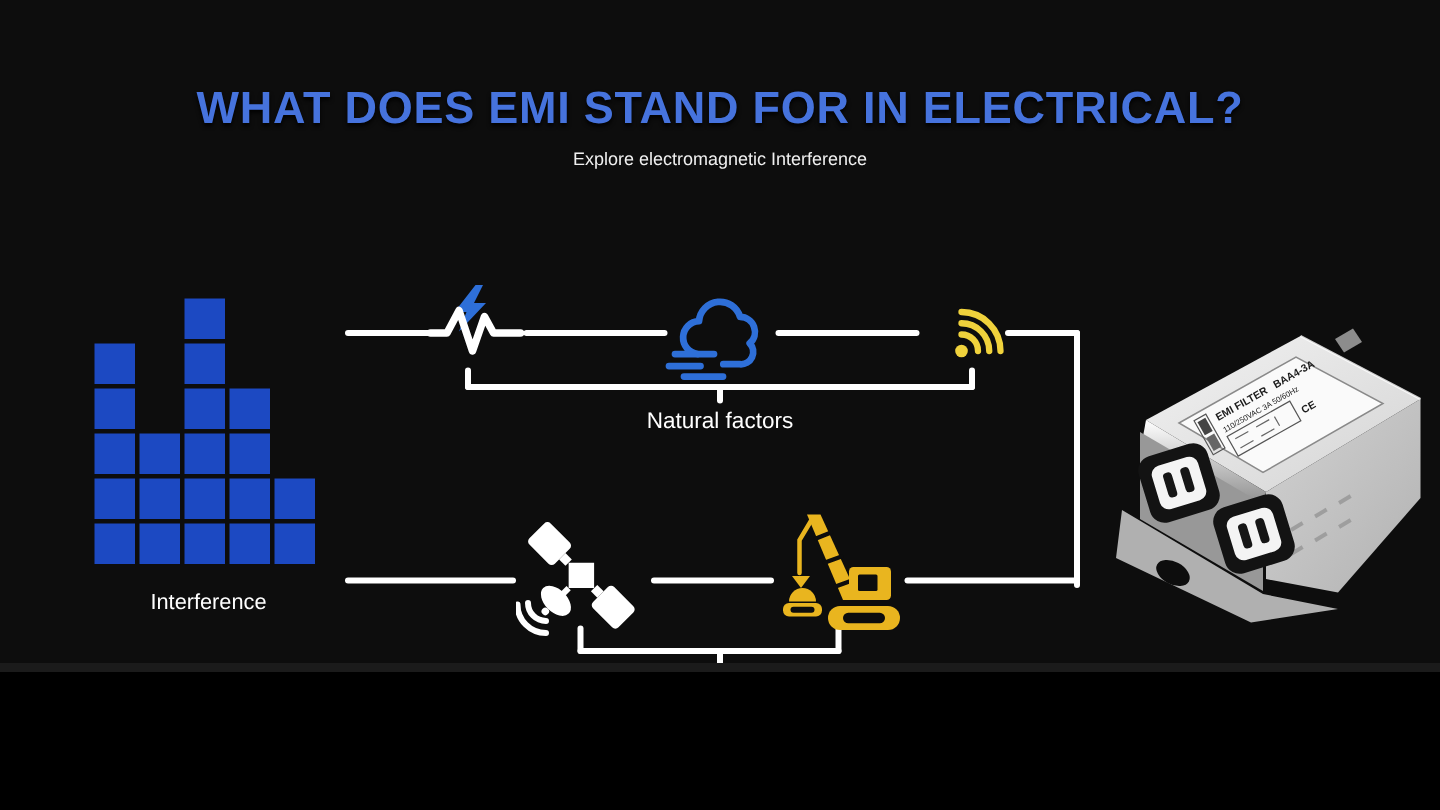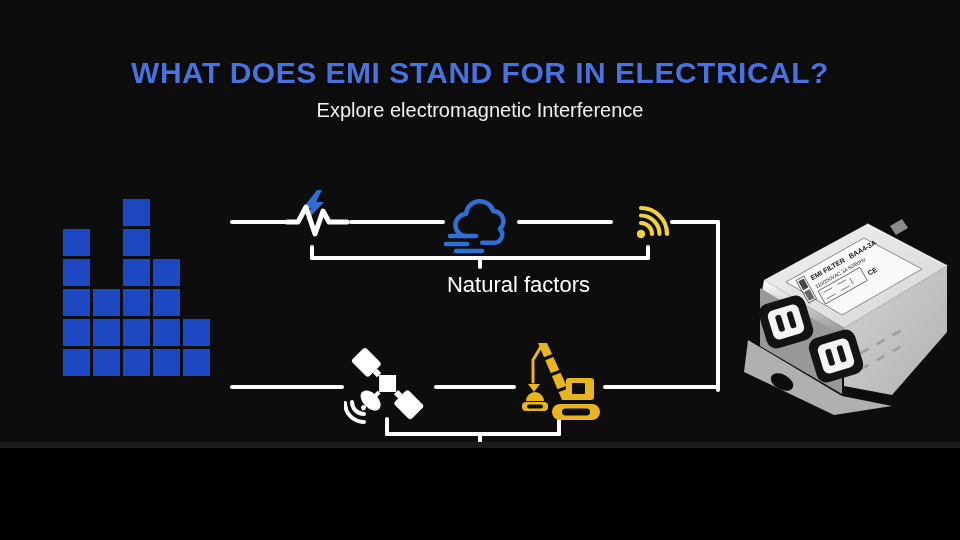--- a/index.html
+++ b/index.html
@@ -6,33 +6,33 @@
   .stage{position:relative;width:960px;height:448px;overflow:hidden;
          background:var(--background,#0d0d0d);
          font-family:"Liberation Sans", sans-serif;}
   .stage::after{content:'';position:absolute;left:0;right:0;bottom:0;height:6px;
                 background:#1b1b1b;}
   
   .title{position:absolute;top:56px;left:0;width:100%;text-align:center;
          font-size:30px;font-weight:bold;letter-spacing:.5px;
          color:var(--title-blue,#4673dd);text-shadow:0 2px 3px rgba(0,0,0,.9);}
   .subtitle{position:absolute;top:99px;left:0;width:100%;text-align:center;
-            font-size:20px;color:#f0f0f0;}
+            font-size:12px;color:#f0f0f0;}
   
   .eq-grid{position:absolute;left:63px;top:199px;display:grid;
            grid-template-columns:repeat(5,27px);grid-auto-rows:27px;gap:3px;}
   .sq{width:27px;height:27px;}
   .sq.on{background:var(--square-blue,#1c49c2);}
   .eq-label{position:absolute;left:39px;top:394px;width:200px;text-align:center;
             color:#fff;font-size:14.5px;line-height:16.5px;}
   
   .line{position:absolute;background:var(--line-white,#fff);border-radius:2px;}
   .h{height:4px;} .v{width:4px;}
   
-  .gl{position:absolute;width:220px;text-align:right;color:#fff;font-size:22px;}
+  .gl{position:absolute;width:220px;text-align:center;color:#fff;font-size:15px;}
   .icon{position:absolute;}
   
   .f-white{fill:#fff}.f-blue{fill:var(--icon-blue,#2e6fd8)}
   .s-blue{stroke:var(--icon-blue,#2e6fd8);fill:none;stroke-width:4.5;
           stroke-linecap:round;stroke-linejoin:round;}
   .s-white{stroke:#fff;fill:none;stroke-width:5;stroke-linecap:round;stroke-linejoin:round;}
   .s-white4{stroke:#fff;fill:none;stroke-width:4;stroke-linecap:round;}
   .s-syellow{stroke:var(--signal-yellow,#f0d23c);fill:none;stroke-width:4.2;stroke-linecap:round;}
   .f-syellow{fill:var(--signal-yellow,#f0d23c)}
   .f-yellow{fill:var(--icon-yellow,#e9b51f)}
@@ -75,20 +75,21 @@
       <div class="sq on"></div>
       <div class="sq on"></div>
       <div class="sq on"></div>
       <div class="sq on"></div>
       <div class="sq on"></div>
       <div class="sq on"></div>
       <div class="sq on"></div>
       <div class="sq on"></div>
     </div>
   <div class="eq-label">
+    <div>Interference</div>
   </div>
 
   <div class="line h" style="left:230px;top:220px;width:57px"></div>
   <div class="line h" style="left:349px;top:220px;width:96px"></div>
   <div class="line h" style="left:517px;top:220px;width:96px"></div>
   <div class="line h" style="left:670px;top:220px;width:50px"></div>
 
   <div class="line v" style="left:716px;top:220px;height:172px"></div>
 
   <div class="line h" style="left:230px;top:385px;width:114px"></div>

